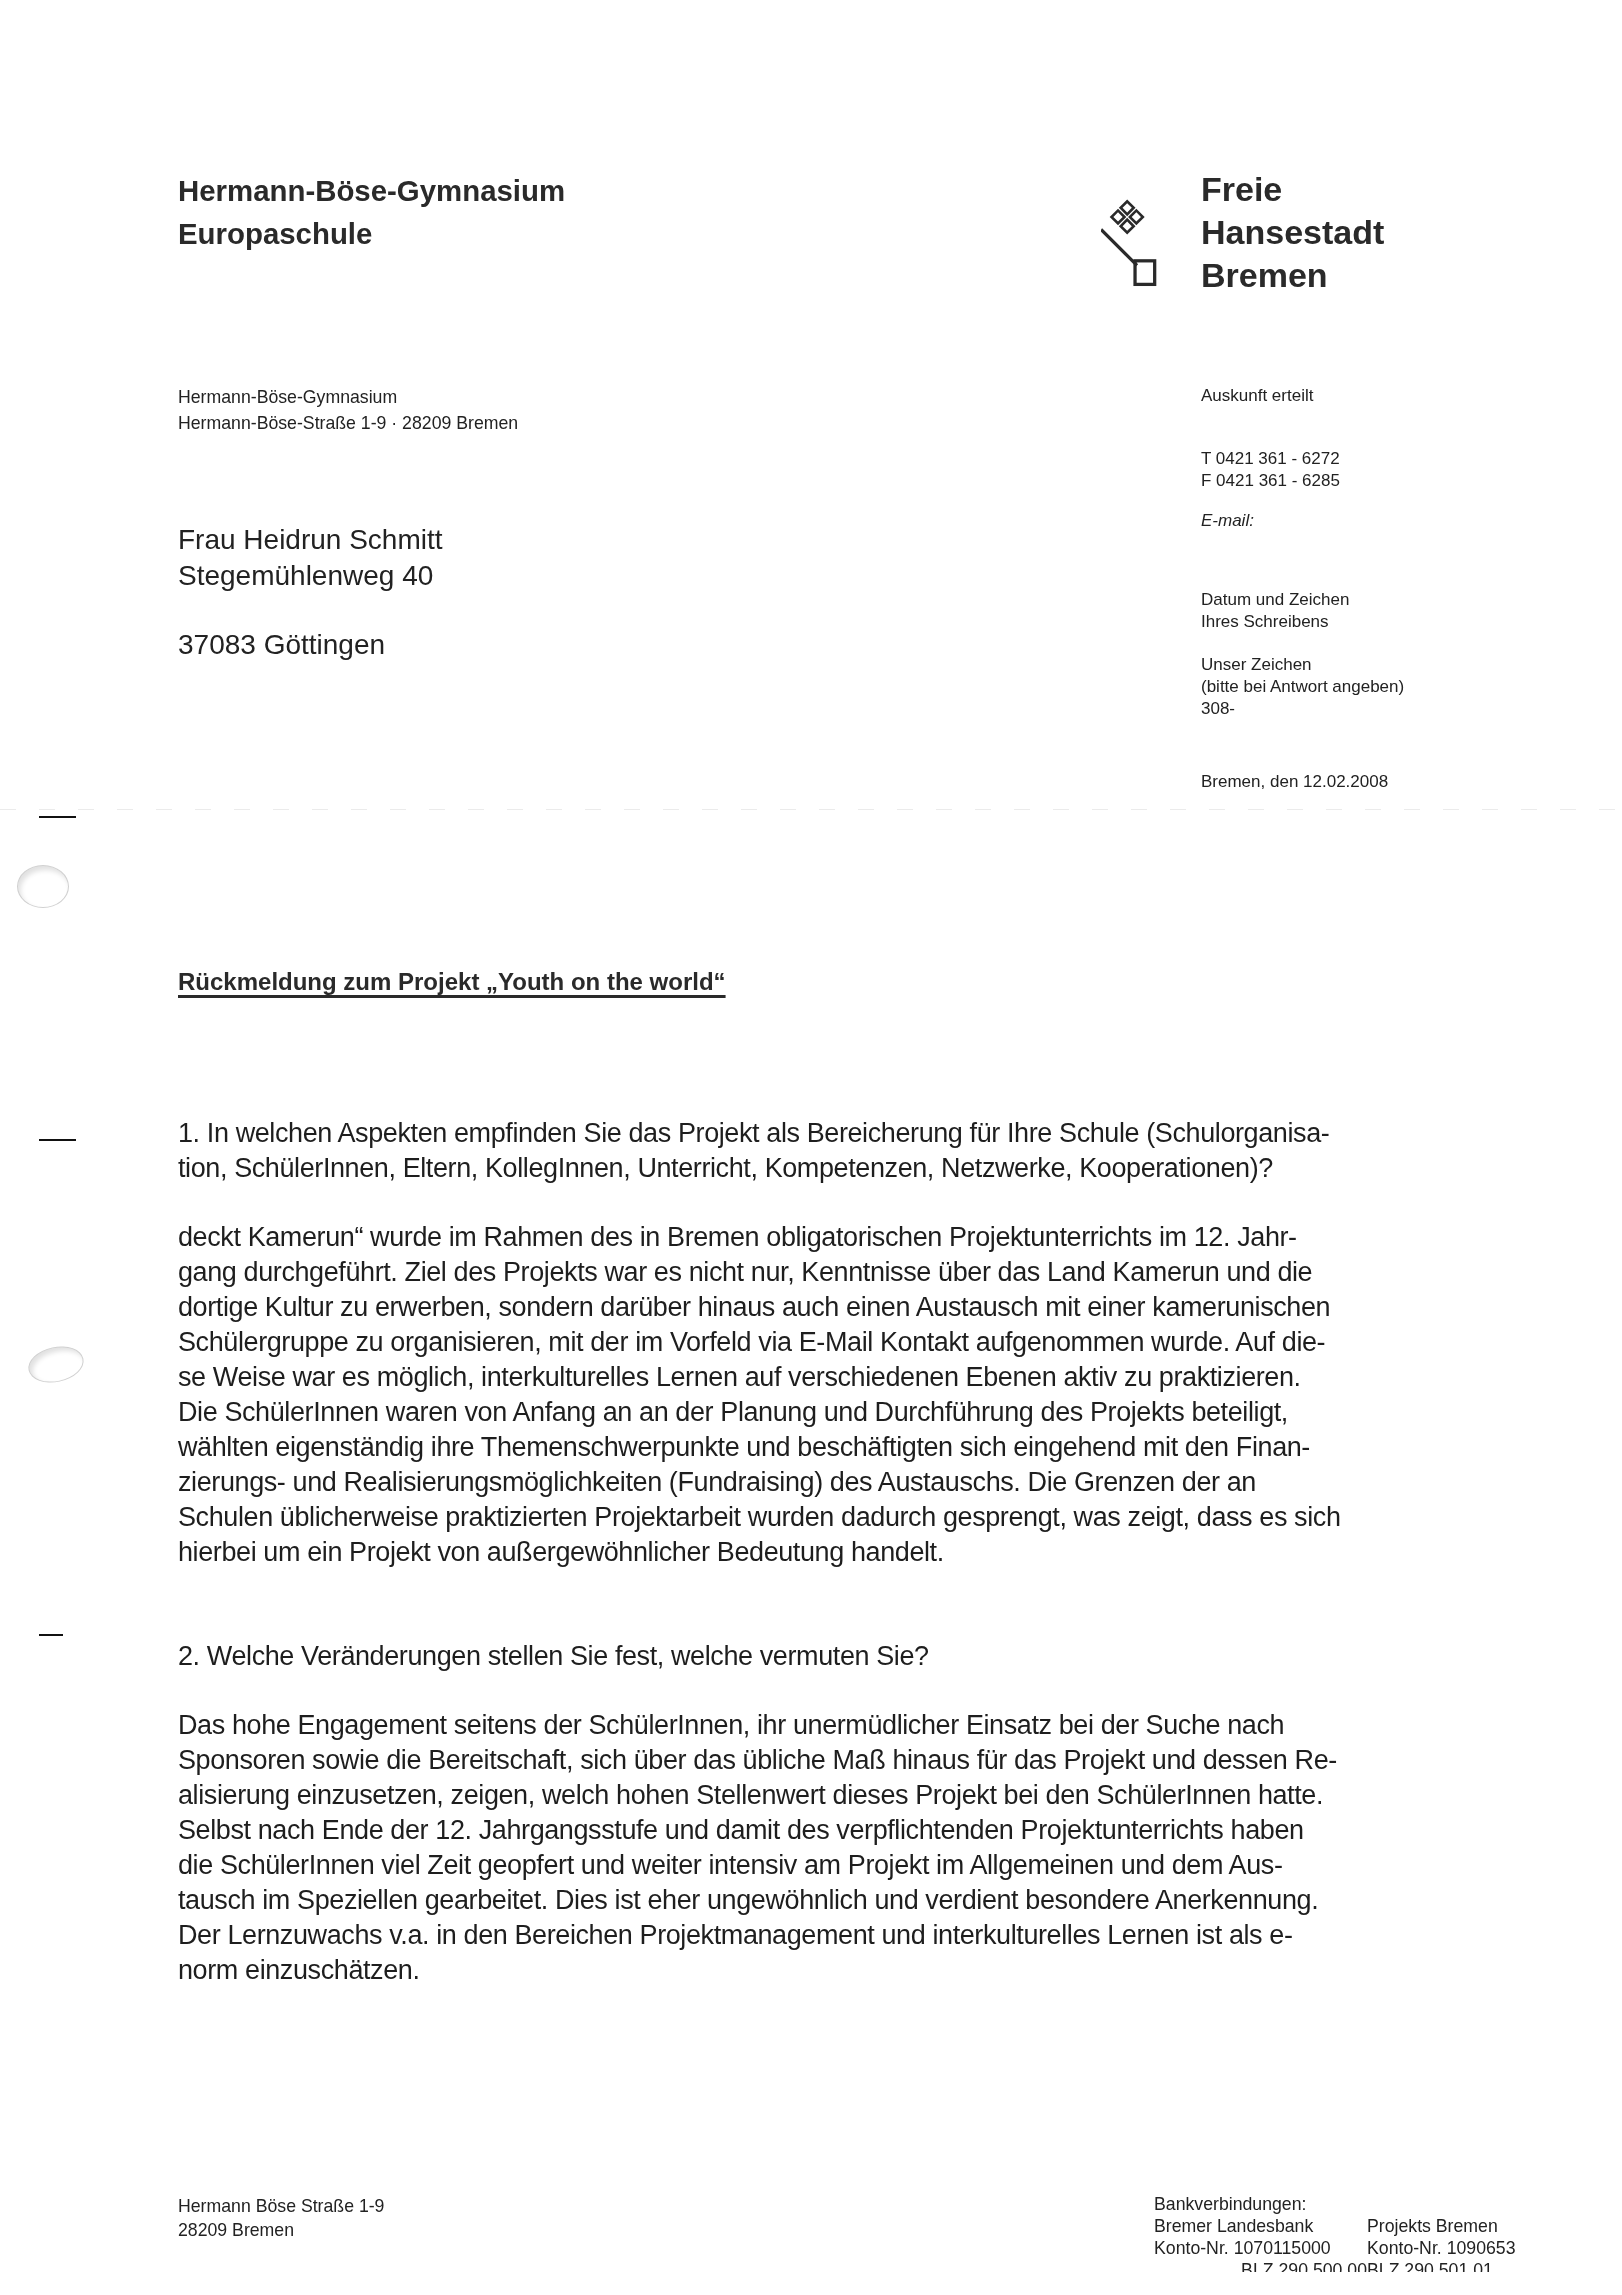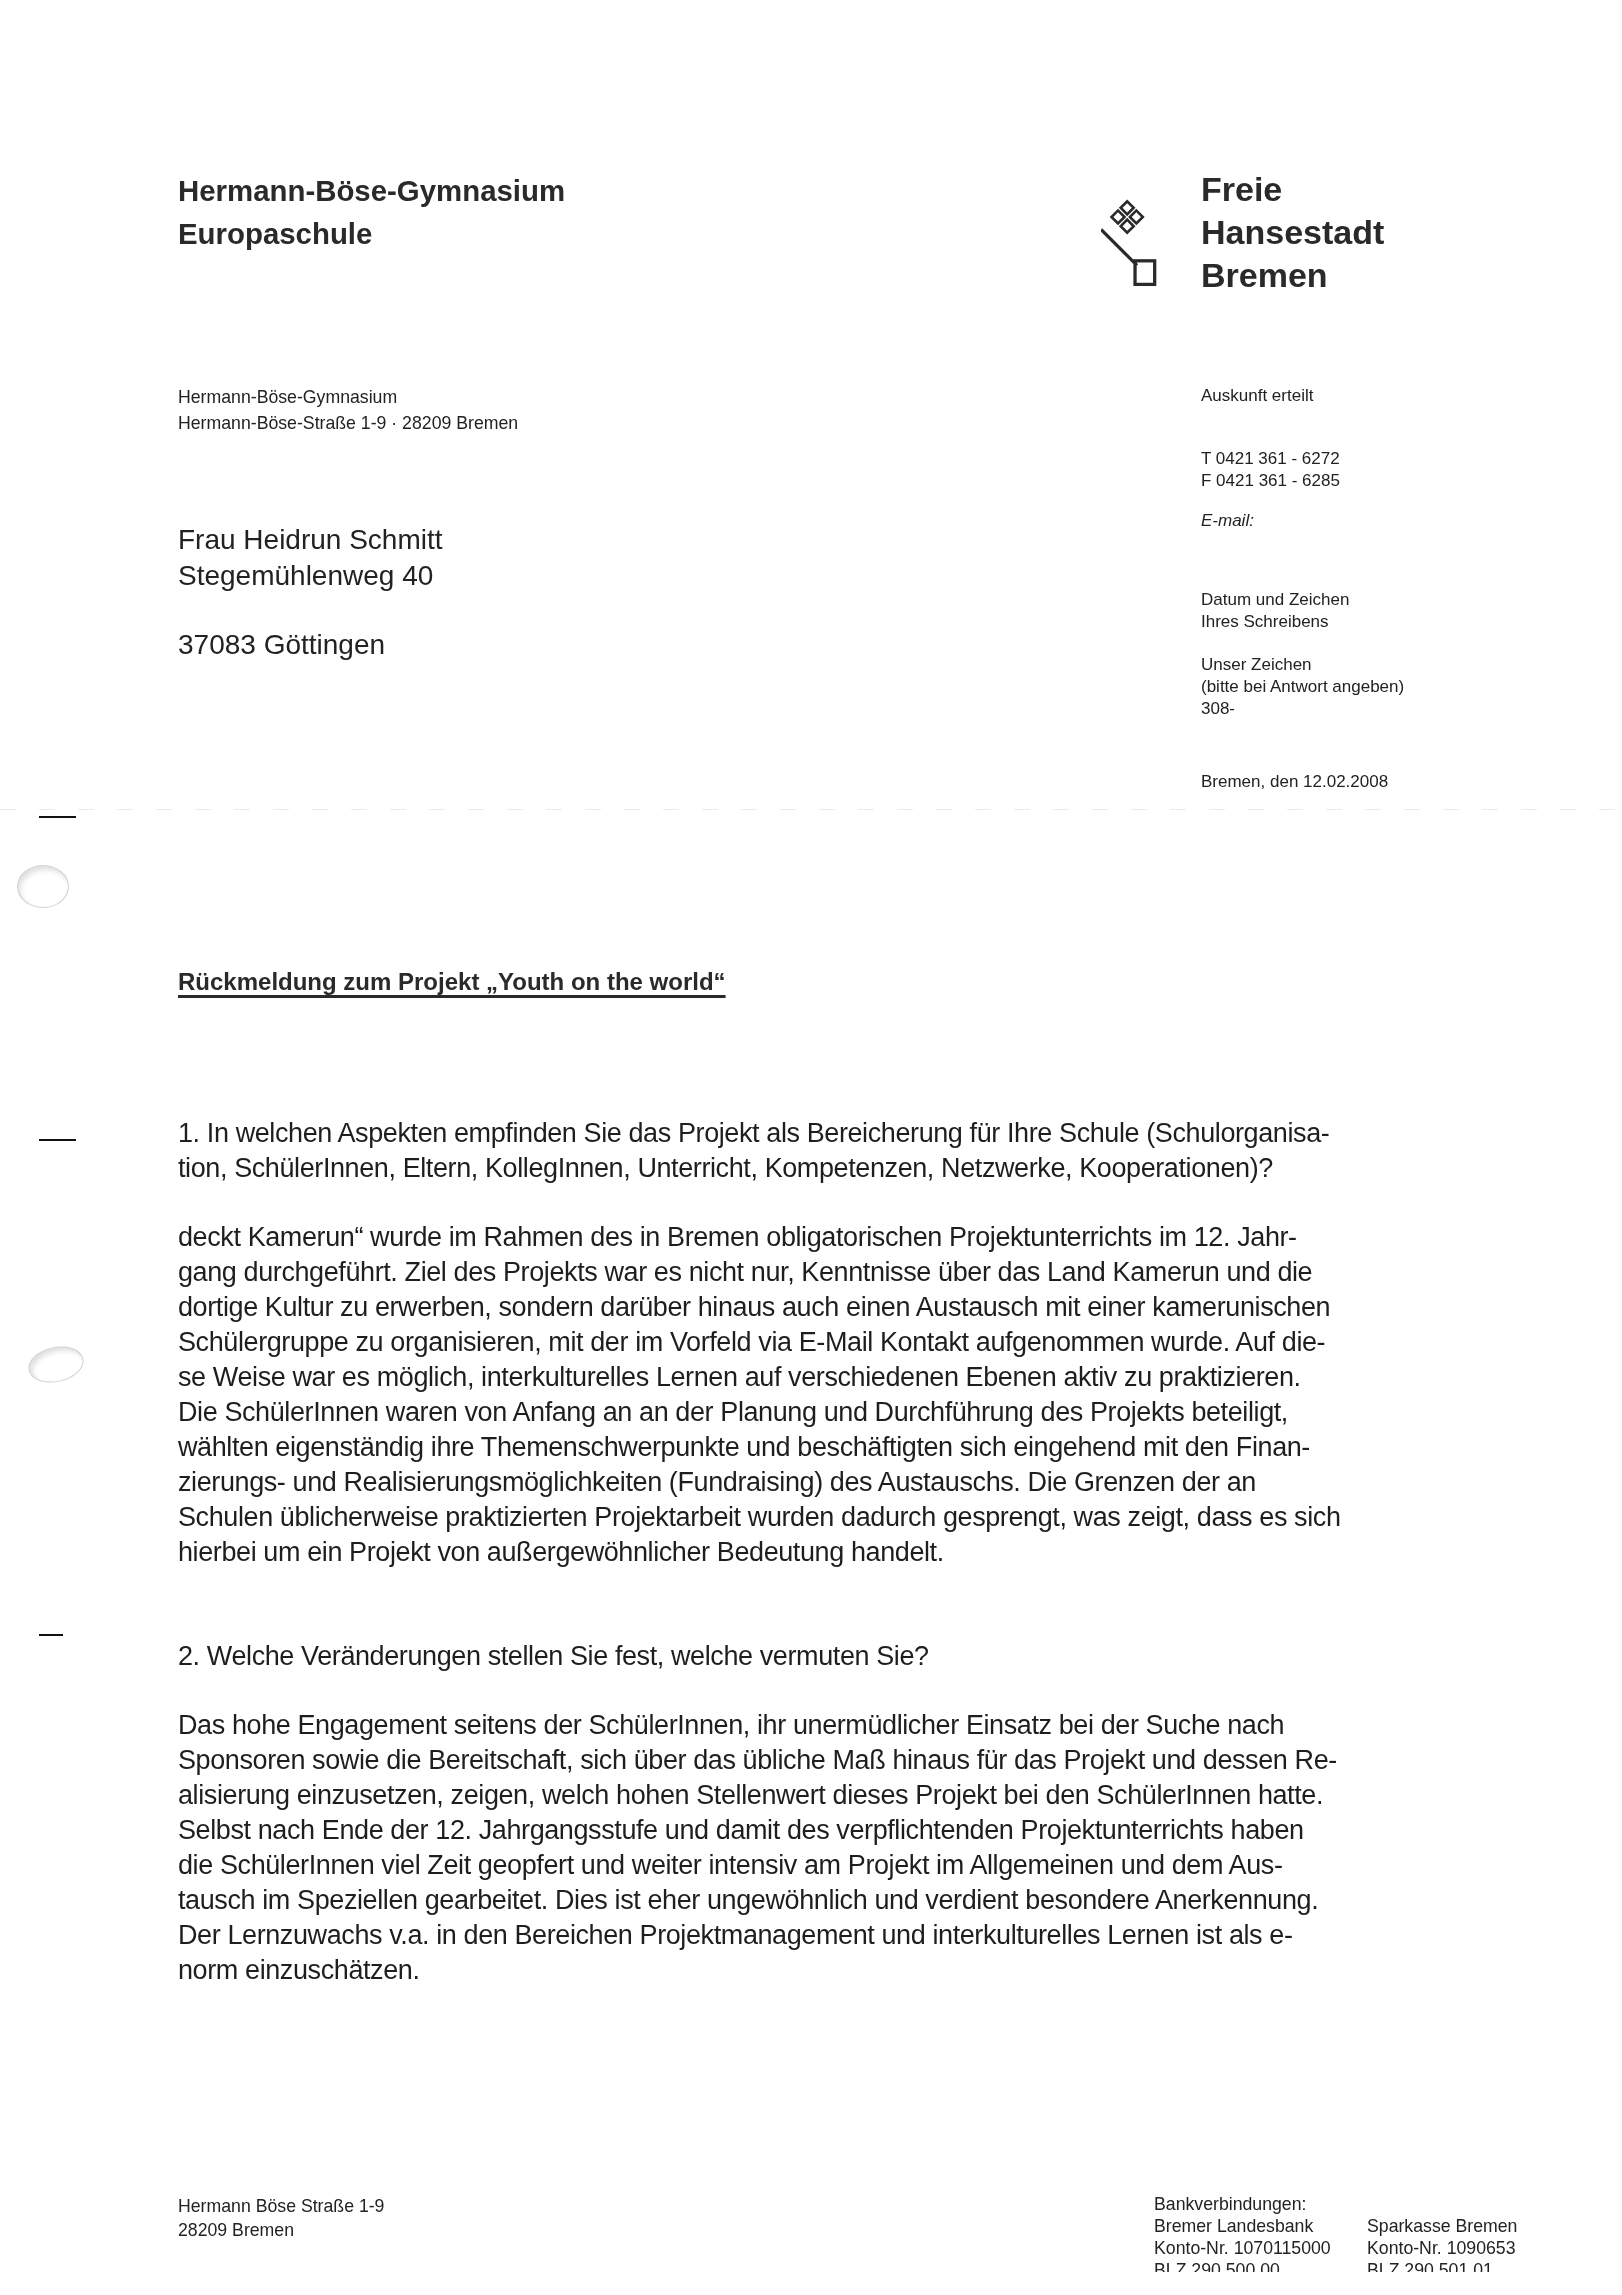--- a/index.html
+++ b/index.html
@@ -124,20 +124,20 @@
 
 <div class="abs footer-left">
   <div>Hermann Böse Straße 1-9</div>
   <div>28209 Bremen</div>
 </div>
 <div class="abs footer-right">
   <div>Bankverbindungen:</div>
   <div class="bank-col" style="width:213px;">
     <div>Bremer Landesbank</div>
     <div>Konto-Nr. 1070115000</div>
-    <div class="cutoff" style="height:13px;">BLZ 290 500 00</div>
+    <div class="cutoff" style="height:13px;text-align:right;">BLZ 290 500 00</div>
   </div><div class="bank-col">
-    <div>Sparkasse Bremen</div>
+    <div>Projekts Bremen</div>
     <div>Konto-Nr. 1090653</div>
     <div class="cutoff" style="height:13px;">BLZ 290 501 01</div>
   </div>
 </div>
 
 
 </body></html>

